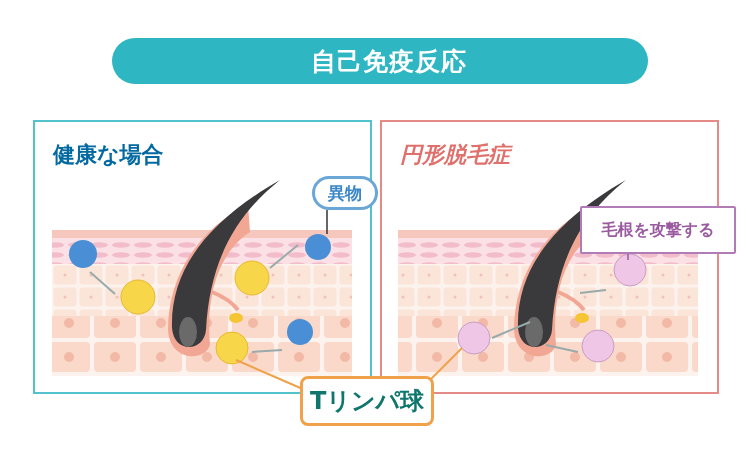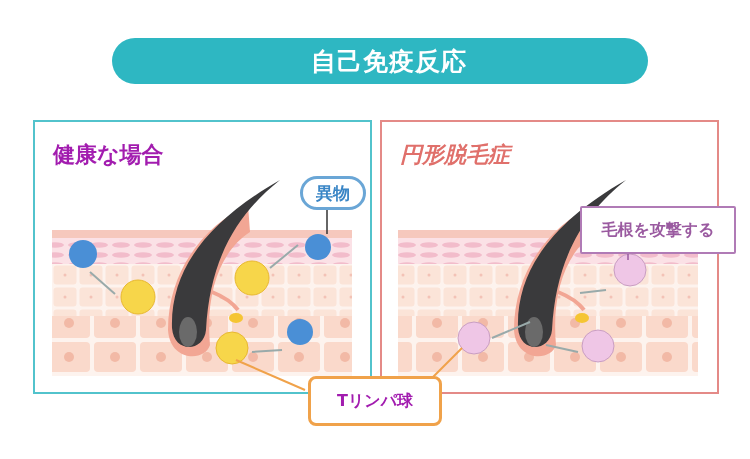--- a/index.html
+++ b/index.html
@@ -3,26 +3,26 @@
 <meta charset="utf-8">
 <style>
   html,body{margin:0;padding:0;background:#ffffff;}
   body{width:750px;height:459px;position:relative;overflow:hidden;font-family:"DejaVu Sans","Liberation Sans",sans-serif;}
   .title-bar{position:absolute;left:112px;top:38px;width:536px;height:46px;border-radius:23px;background:#2eb7c2;display:flex;align-items:center;justify-content:center;}
   .title-bar span{color:#fff;font-size:25px;font-weight:bold;letter-spacing:1px;margin-left:18px;}
   .panel{position:absolute;top:120px;height:274px;border:2px solid;box-sizing:border-box;background:#fff;}
   .panel.left{left:33px;width:339px;border-color:#52c3cc;}
   .panel.right{left:380px;width:339px;border-color:#e48a87;}
   .panel-title{position:absolute;left:18px;top:18px;font-size:22px;font-weight:bold;}
-  .left .panel-title{color:#a21caf;}
+  .left .panel-title{color:#0369a1;}
   .right .panel-title{color:#e0706b;font-style:italic;}
   .label{position:absolute;background:#fff;display:flex;align-items:center;justify-content:center;font-weight:bold;box-sizing:border-box;}
-  .label-foreign{left:300px;top:176px;width:66px;height:34px;border:3px solid #6aa6d6;border-radius:17px;color:#3a86c6;font-size:17px;}
+  .label-foreign{left:312px;top:176px;width:66px;height:34px;border:3px solid #6aa6d6;border-radius:17px;color:#3a86c6;font-size:17px;}
   .label-attack{left:580px;top:206px;width:156px;height:48px;border:2px solid #b07bb6;border-radius:2px;color:#9a5aa0;font-size:16px;}
-  .label-tcell{left:308px;top:376px;width:134px;height:50px;border:3px solid #f0a24a;border-radius:8px;color:#a21caf;font-size:16px;}
+  .label-tcell{left:300px;top:376px;width:134px;height:50px;border:3px solid #f0a24a;border-radius:8px;color:#0f766e;font-size:24px;}
   svg{position:absolute;left:0;top:0;}
 </style>
 </head>
 <body>
 
 <div class="title-bar">
   <span>自己免疫反応</span>
 </div>
 
 <div class="panel left">

